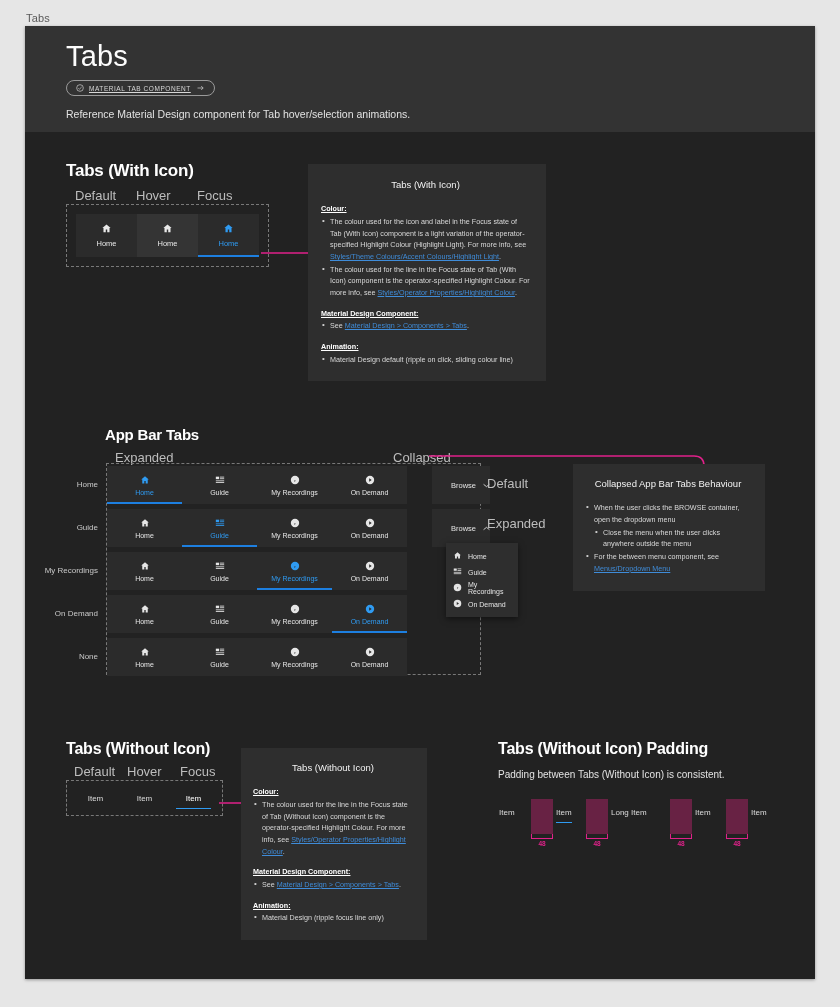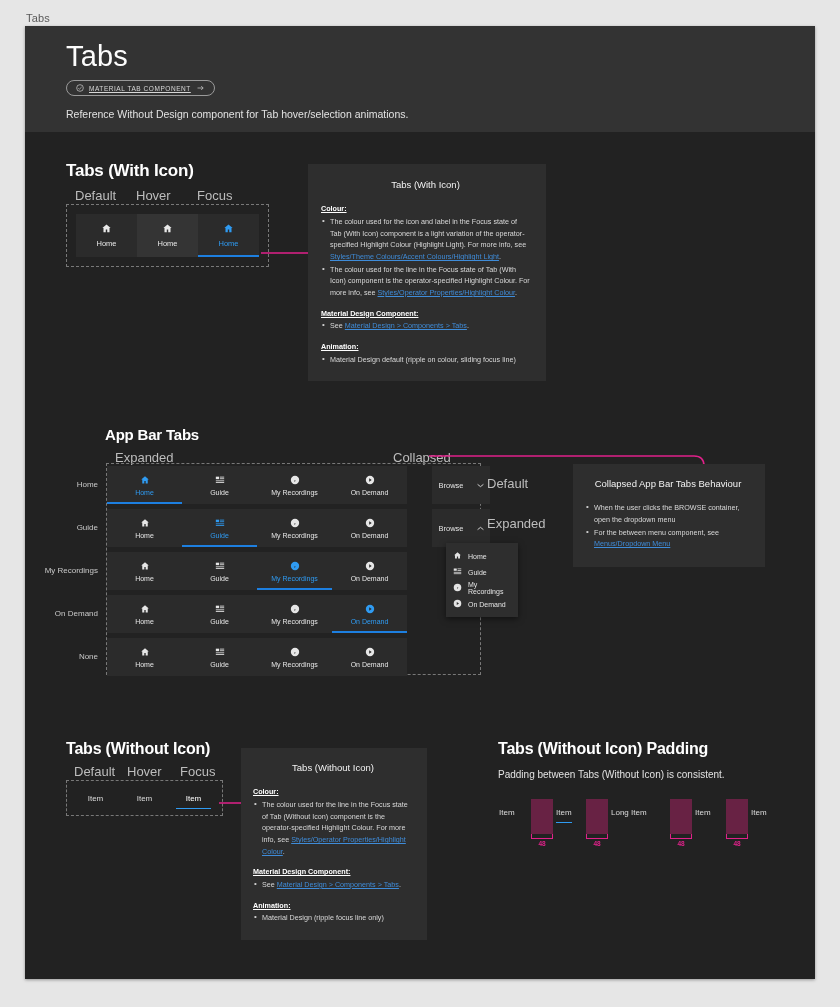--- a/index.html
+++ b/index.html
@@ -95,21 +95,21 @@
     height: 2px; background: #1d7fe0;
   }
   .ab-tab.sel .ic { color: #2f9bf2; }
   .ab-tab .ic { color: #e6e6e6; }
   .ab-rowlabel {
     width: 68px; text-align: right; font-size: 8px; color: #c9c9c9;
     line-height: 38px; padding-right: 9px;
   }
   .browse {
     width: 58px; height: 38px; background: #2b2b2b;
-    display: flex; align-items: center; justify-content: center; gap: 13px;
+    display: flex; align-items: center; justify-content: flex-end; gap: 7px;
     font-size: 7.5px; color: #e3e3e3;
   }
   .menu {
     width: 72px; background: #2e2e2e; padding: 5px 0;
     box-shadow: 0 2px 6px rgba(0,0,0,.5);
   }
   .menu-item {
     display: flex; align-items: center; gap: 6px;
     height: 16px; padding: 0 7px;
     font-size: 7px; color: #e3e3e3;
@@ -168,21 +168,21 @@
             <path d="M7 12.5l3.2 3.2L17 9"></path>
         </svg>
       </span>
       <span class="chip-label">MATERIAL TAB COMPONENT</span>
       <span>
         <svg width="9" height="8" viewBox="0 0 24 24" fill="none" stroke="#d8d8d8" stroke-width="2">
           <path d="M3 12h17M14 6l6 6-6 6"></path>
         </svg>
       </span>
     </div>
-    <div class="hero-sub">Reference Without Design component for Tab hover/selection animations.</div>
+    <div class="hero-sub">Reference Material Design component for Tab hover/selection animations.</div>
   </div>
 
   <div style="position:absolute;left:41px;top:135px;">
     <div class="sec-title" style="font-size:17px;">Tabs (With Icon)</div>
     <div style="position:relative;height:16px;margin-top:7px;">
       <span class="state-label" style="position:absolute;left:9px;">Default</span>
       <span class="state-label" style="position:absolute;left:70px;">Hover</span>
       <span class="state-label" style="position:absolute;left:131px;">Focus</span>
     </div>
     <div class="dash-box" style="padding:9px;display:inline-block;">
@@ -231,21 +231,21 @@
         <span>The colour used for the line in the Focus state of Tab (With Icon) component is the operator-specified Highlight Colour. For more info, see </span><a class="lnk" href="#">Styles/Operator Properties/Highlight Colour</a><span>.</span>
       </li>
     </ul>
     <div class="blk"><b>Material Design Component:</b>
       <ul>
           <li><span>See </span><a class="lnk" href="#">Material Design &gt; Components &gt; Tabs</a><span>.</span></li>
         </ul>
     </div>
     <div class="blk"><b>Animation:</b>
       <ul>
-          <li>Material Design default (ripple on colour, sliding focus line)</li>
+          <li>Material Design default (ripple on click, sliding colour line)</li>
         </ul>
     </div>
   </div>
 
   <div style="position:absolute;left:80px;top:400px;">
     <div class="sec-title" style="font-size:15px;">App Bar Tabs</div>
   </div>
   <div class="state-label" style="position:absolute;left:90px;top:424px;">Expanded</div>
   <div class="state-label" style="position:absolute;left:368px;top:424px;">Collapsed</div>
 
@@ -487,20 +487,23 @@
     </div>
   </div>
 
   <div class="state-label" style="position:absolute;left:462px;top:450px;">Default</div>
   <div class="state-label" style="position:absolute;left:462px;top:490px;">Expanded</div>
 
   <div class="note" style="position:absolute;left:548px;top:438px;width:192px;padding:12px 14px 16px 12px;">
     <h4>Collapsed App Bar Tabs Behaviour</h4>
     <ul>
       <li>When the user clicks the BROWSE container, open the dropdown menu</li>
+      <ul>
+          <li>Close the menu when the user clicks anywhere outside the menu</li>
+        </ul>
       <li>
         <span>For the between menu component, see </span><a class="lnk" href="#">Menus/Dropdown Menu</a>
       </li>
     </ul>
   </div>
 
   <div style="position:absolute;left:41px;top:714px;">
     <div class="sec-title" style="font-size:16px;">Tabs (Without Icon)</div>
     <div style="position:relative;height:16px;margin-top:6px;">
       <span class="state-label" style="position:absolute;left:8px;">Default</span>

